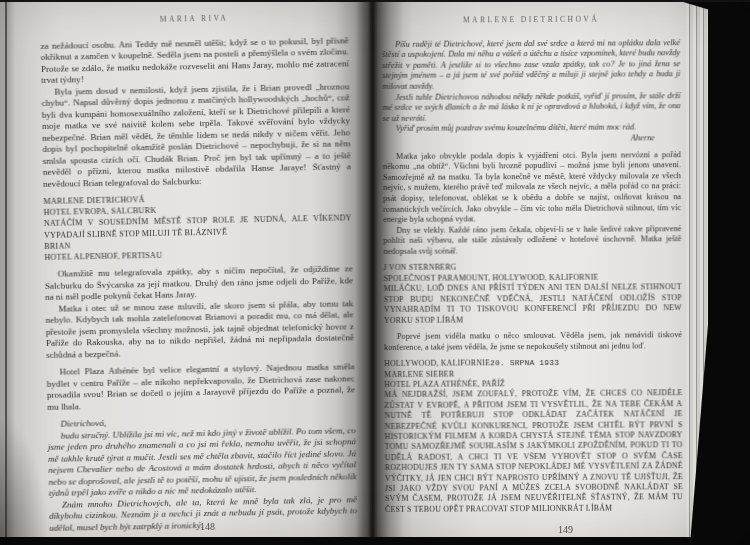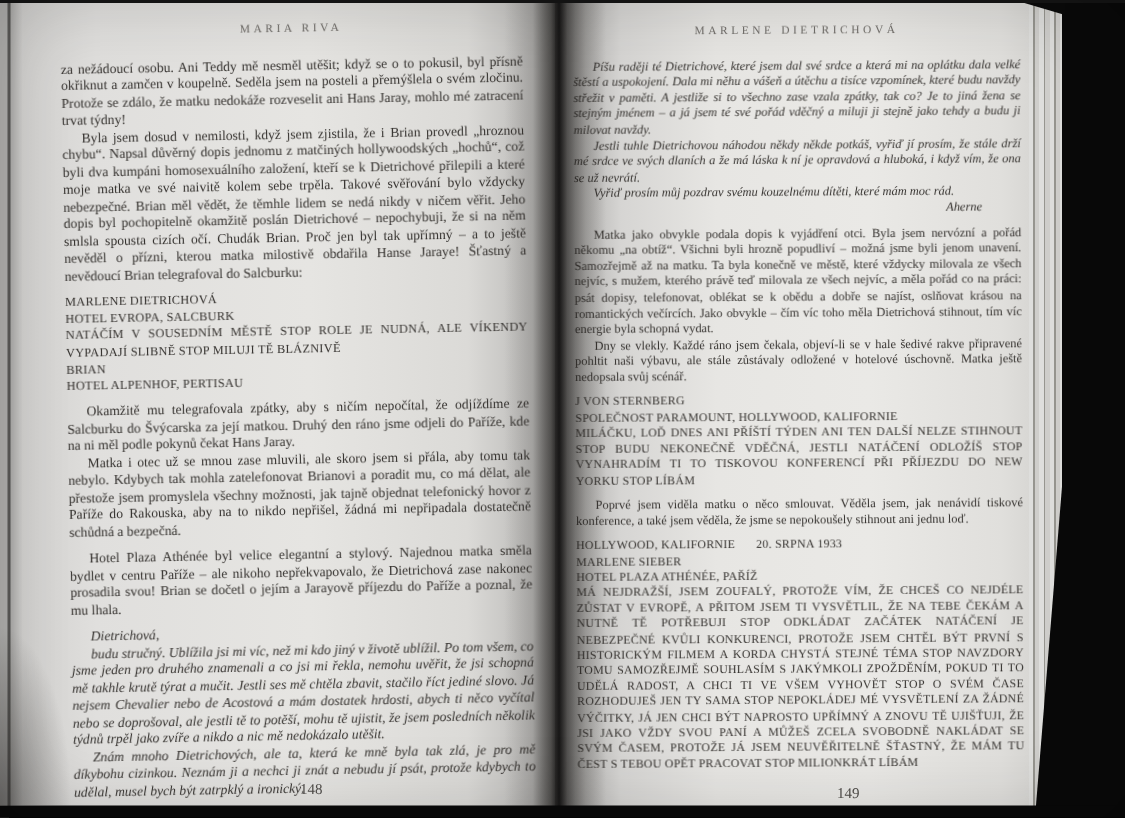--- a/index.html
+++ b/index.html
@@ -46,21 +46,21 @@
   .gap{margin-top:6px;}
   .it{font-style:italic;}
   .sig{text-align:right;font-style:italic;padding-right:26px;}
 
   .tg{margin:6px 0;letter-spacing:.2px;}
   .text-left .tg{font-size:8.2px;line-height:11.2px;}
   .text-right .tg{font-size:7.9px;line-height:10.4px;}
   .tg p{text-align:justify;}
   .tg .line{text-align:left;text-justify:none;}
   .tg-sig{text-align:right;padding-right:4px;}
-  .tg-head .date{display:inline-block;margin-left:14px;}
+  .tg-head .date{display:inline-block;font-family:Liberation Mono, monospace;}
 
   .pnum{position:absolute;font-size:10px;color:#514e4b;filter:blur(.2px);}
   .pnum-left{left:194px;bottom:6px;}
   .pnum-right{left:188px;bottom:3px;}
 </style>
 </head>
 <body>
 
 <div class="scan">
 

